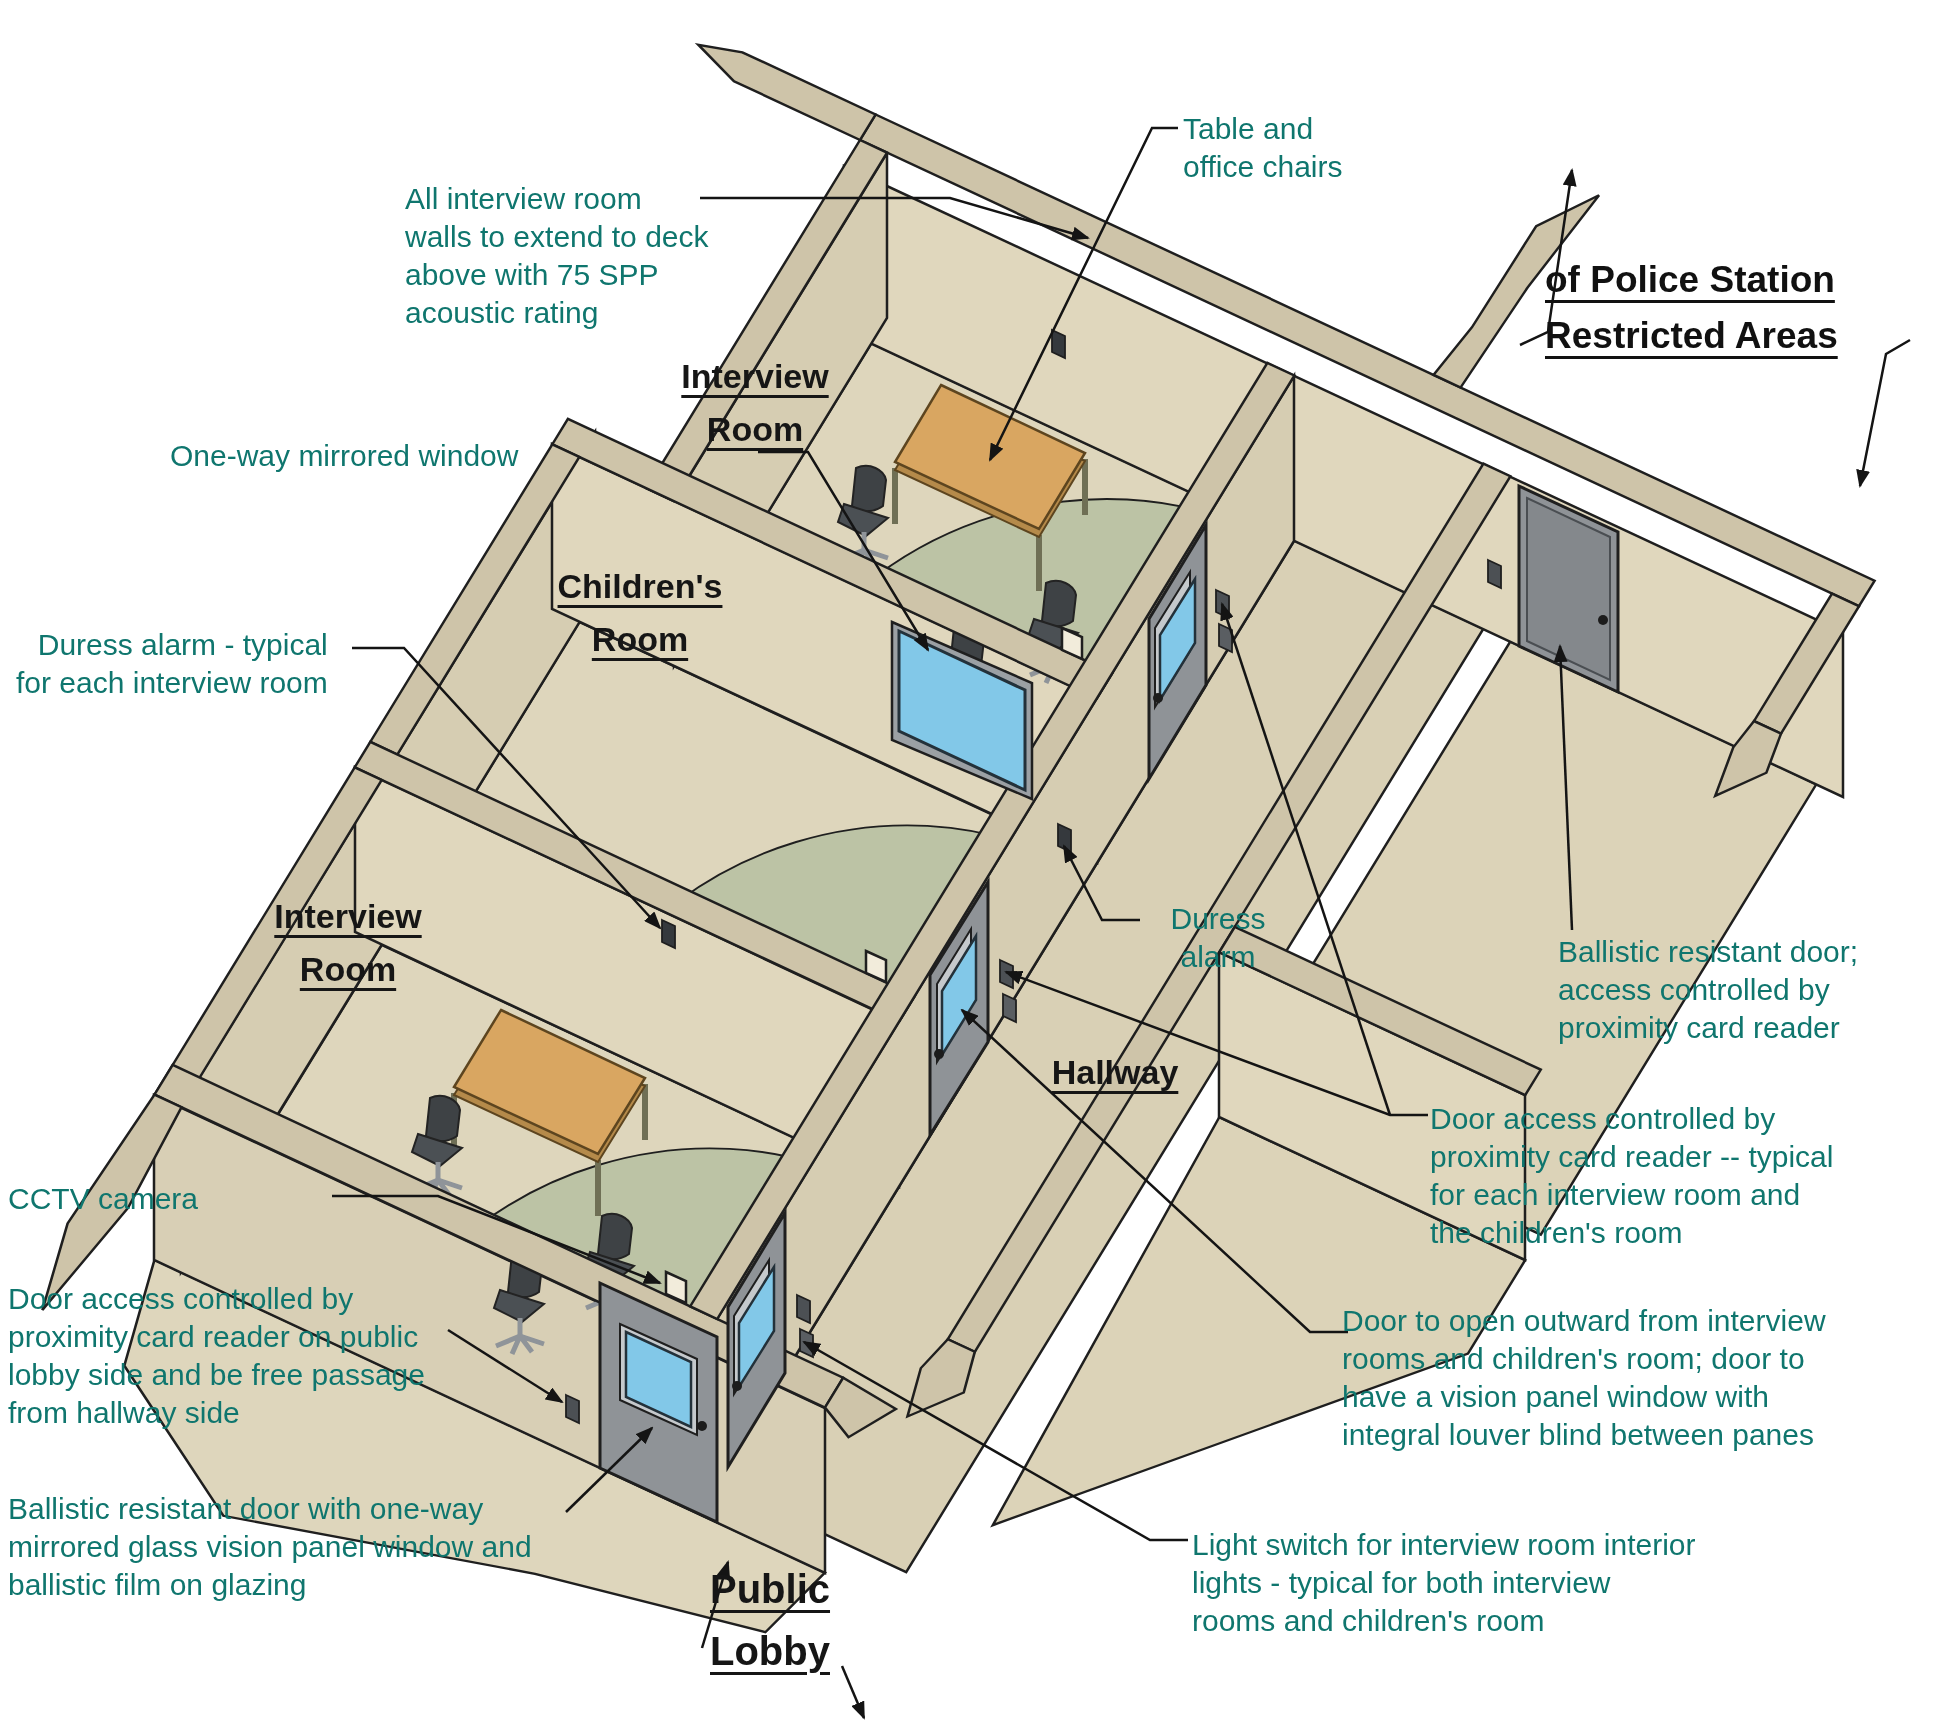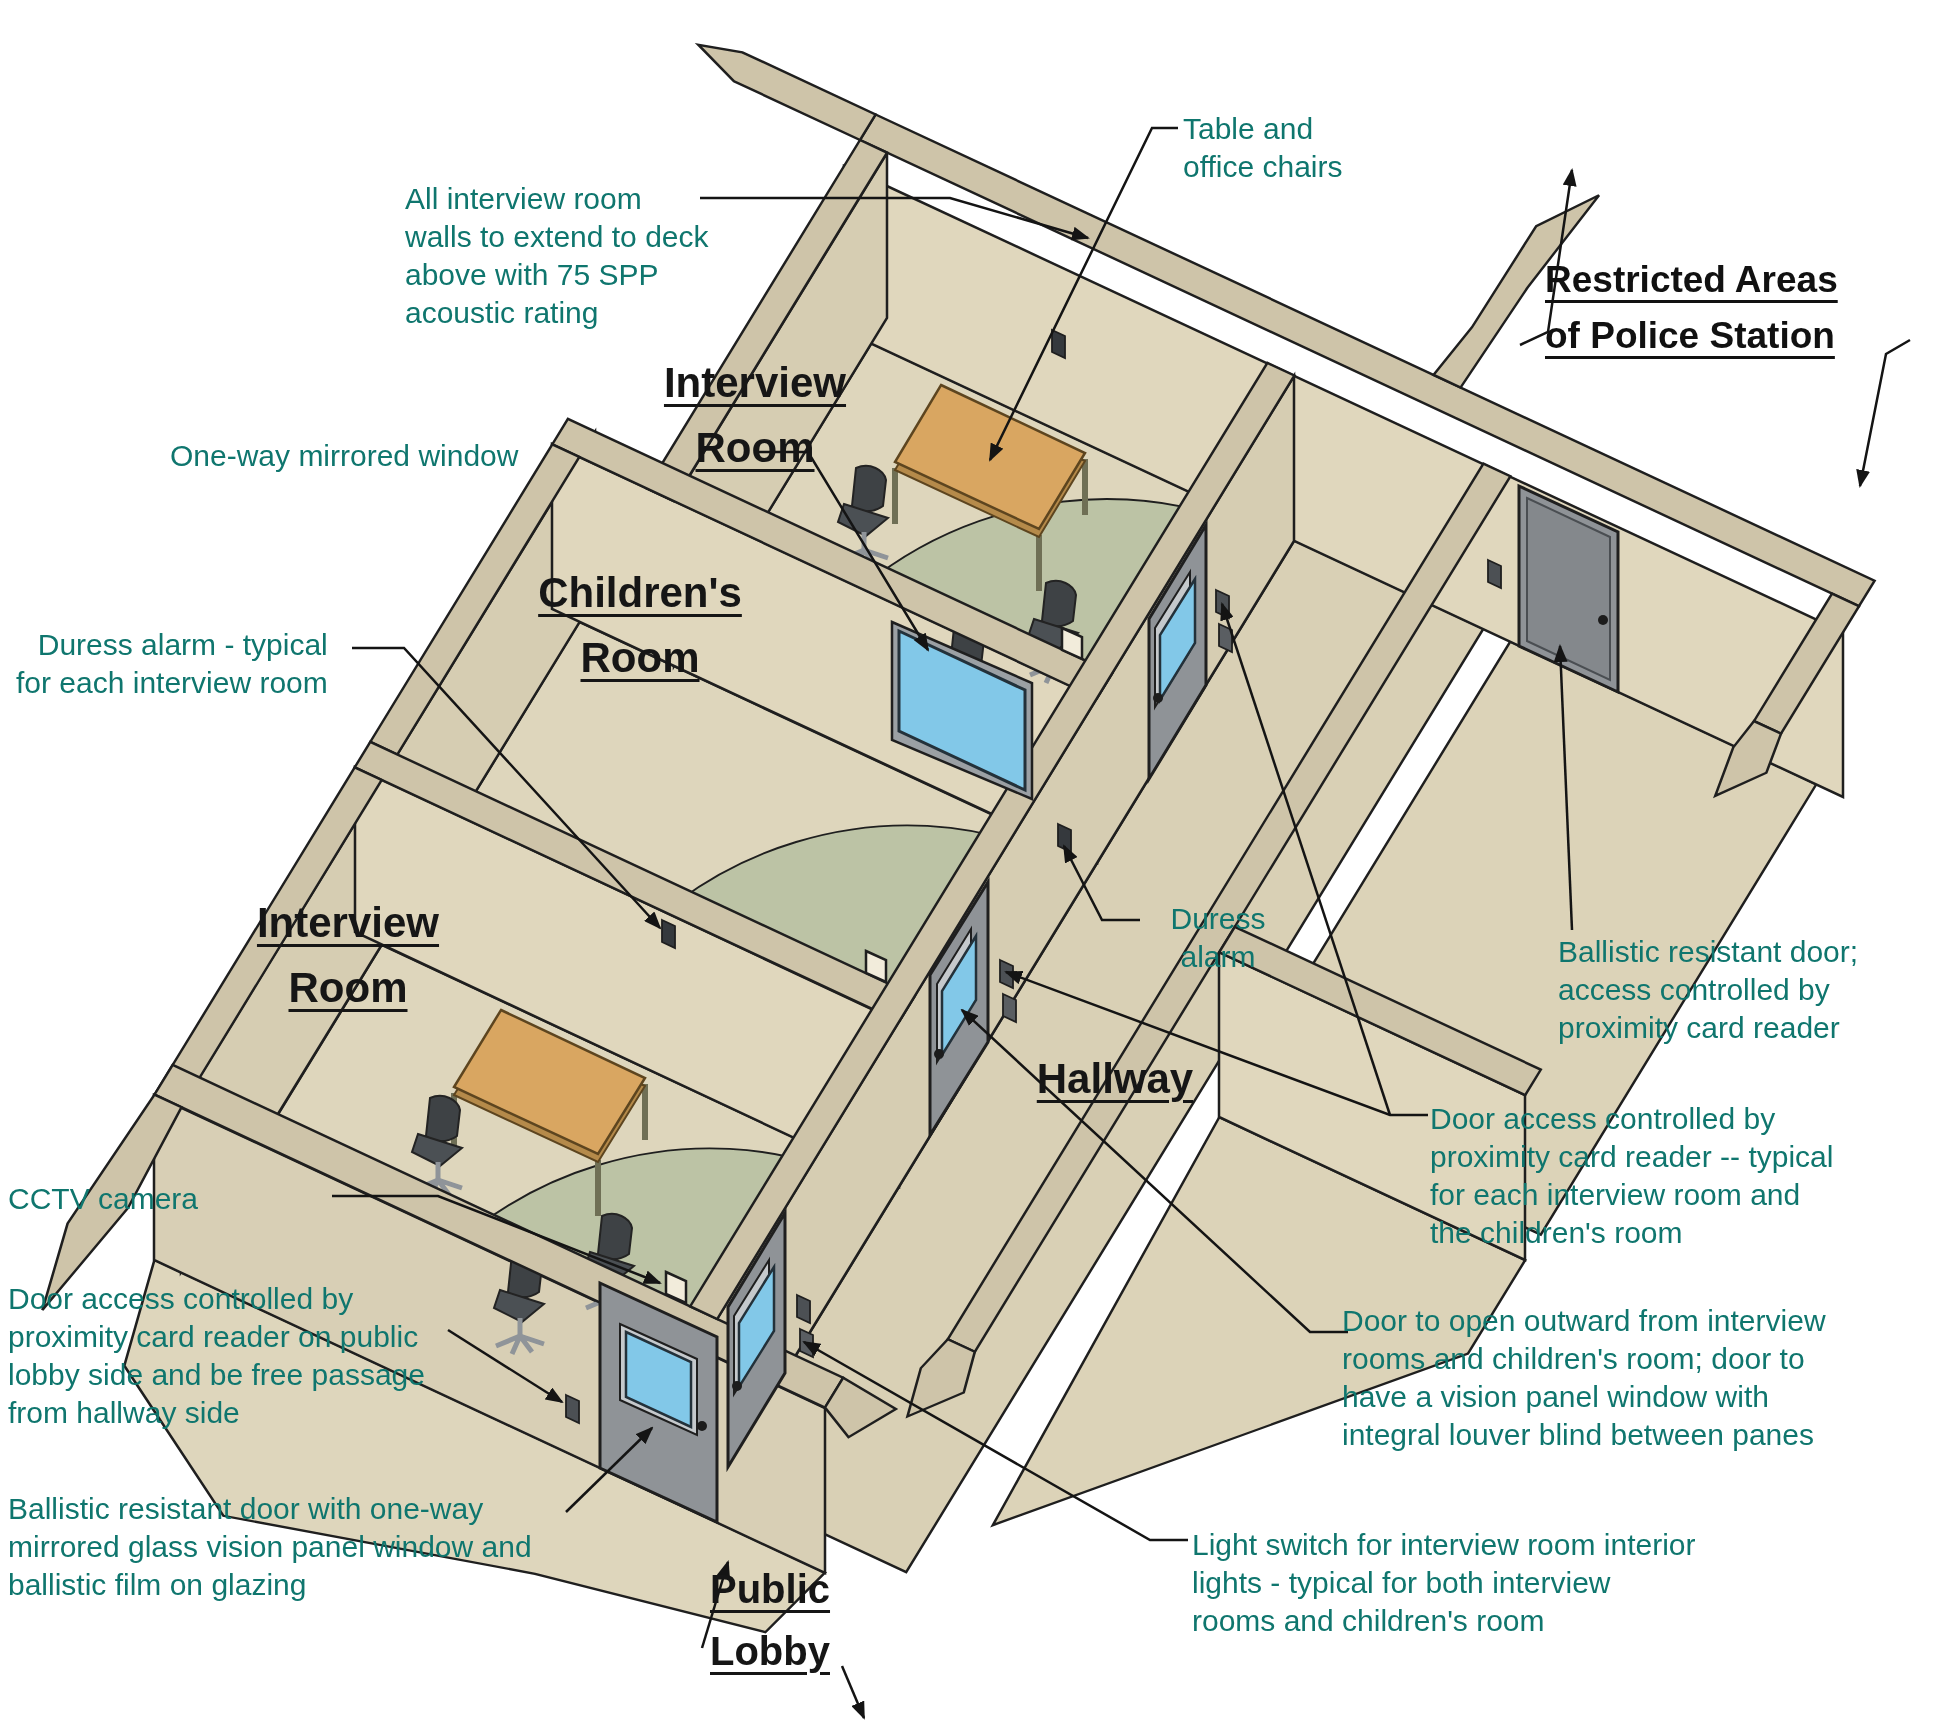--- a/index.html
+++ b/index.html
@@ -1,20 +1,20 @@
 <!DOCTYPE html>
 <html><head>
 <meta charset="utf-8">
 <style>
   html,body{margin:0;padding:0;background:#ffffff;}
   .stage{position:relative;width:1947px;height:1725px;background:#ffffff;overflow:hidden;
          font-family:"Liberation Sans",sans-serif;}
   .stage svg{position:absolute;left:0;top:0;}
   .ann{position:absolute;font-size:30px;line-height:1.27;color:#0f766e;white-space:pre-line;}
-  .room{position:absolute;font-size:42px;font-weight:bold;color:#161616;text-align:center;line-height:1.55;}
+  .room{position:absolute;font-size:34px;font-weight:bold;color:#161616;text-align:center;line-height:1.55;}
   .room span{display:block;text-decoration:underline;text-underline-offset:7px;text-decoration-thickness:2.5px;}
   .bigttl{position:absolute;font-size:37px;font-weight:bold;color:#111;line-height:1.5;}
   .bigttl span{display:block;text-decoration:underline;text-underline-offset:8px;text-decoration-thickness:3px;}
 </style>
 </head>
 <body>
 
 <div class="stage">
 
 <svg width="1947" height="1725" viewBox="0 0 1947 1725">
@@ -178,22 +178,22 @@
 </svg>
 
   <div class="ann" style="left:405px;top:180px;">All interview room
 walls to extend to deck
 above with 75 SPP
 acoustic rating</div>
   <div class="ann" style="left:1183px;top:110px;">Table and
 office chairs</div>
 
   <div class="bigttl" style="left:1545px;top:252px;width:380px;">
+    <span>of Police Station</span>
     <span>Restricted Areas</span>
-    <span>of Police Station</span>
   </div>
 
   <div class="ann" style="left:170px;top:437px;">One-way mirrored window</div>
   <div class="ann" style="left:16px;top:626px;text-align:right;">Duress alarm - typical
 for each interview room</div>
 
   <div class="room" style="left:655px;top:350px;width:200px;">
     <span>Interview</span>
     <span>Room</span>
   </div>

